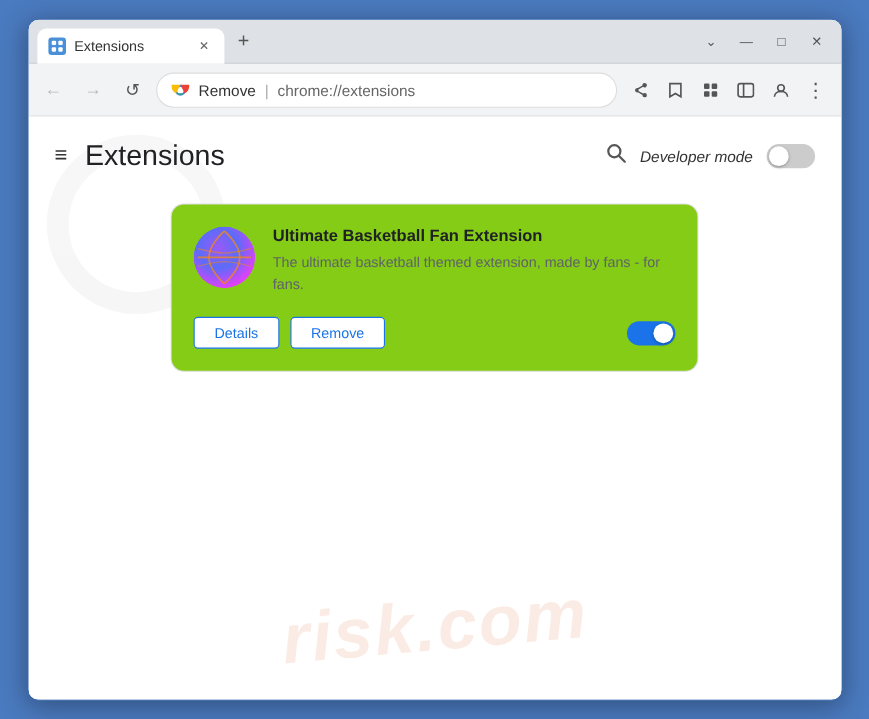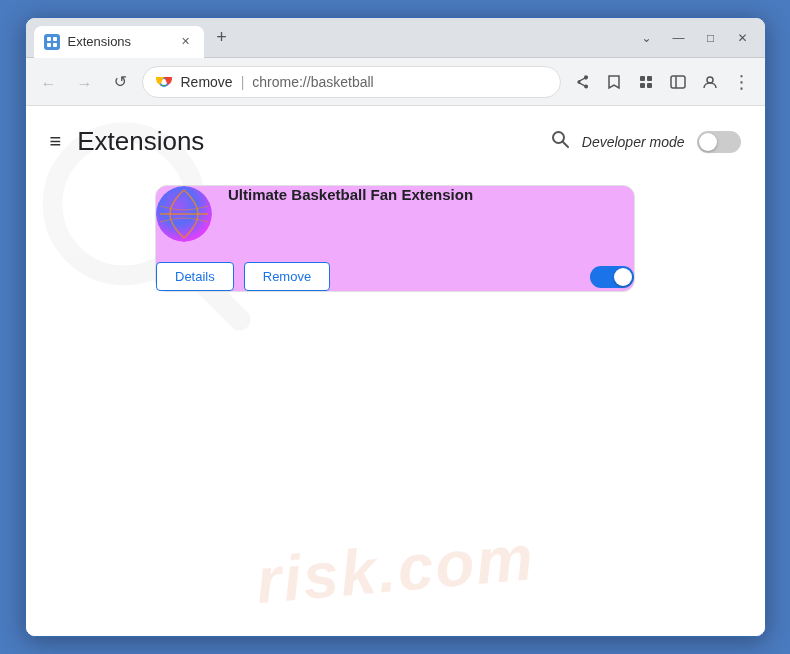--- a/index.html
+++ b/index.html
@@ -270,23 +270,24 @@
       background: #fff;
       border-radius: 50%;
       transition: left 0.2s;
       box-shadow: 0 1px 3px rgba(0,0,0,0.3);
     }
     .toggle-switch.on .toggle-knob {
       left: 24px;
     }
     
     .extension-card {
-      background: #f0abfc;
+      background: #84cc16;
       border: 1px solid #e0e0e0;
       border-radius: 12px;
+      padding: 20px;
       max-width: 480px;
       margin: 0 auto;
       position: relative;
     }
     .card-top {
       display: flex;
       gap: 16px;
       align-items: flex-start;
       margin-bottom: 20px;
     }
@@ -371,21 +372,21 @@
 
       <svg class="chrome-icon" viewBox="0 0 18 18" fill="none" xmlns="http://www.w3.org/2000/svg">
         <circle cx="9" cy="9" r="5" fill="#4285F4"></circle>
         <circle cx="9" cy="9" r="3" fill="white"></circle>
         <path d="M9 4 L17 4 A8 8 0 0 1 13 11.9 Z" fill="#EA4335"></path>
         <path d="M9 4 L5 11.9 A8 8 0 0 1 1 4 Z" fill="#FBBC05"></path>
         <path d="M5 11.9 L13 11.9 A8 8 0 0 1 5 11.9 Z" fill="#34A853"></path>
       </svg>
       <span class="address-domain">Remove</span>
       <span style="color:#aaa">|</span>
-      <span class="address-path">chrome://basketball</span>
+      <span class="address-path">chrome://extensions</span>
     </div>
     <div class="toolbar-actions">
       <div class="toolbar-icon-btn">
         <svg width="16" height="16" viewBox="0 0 16 16" fill="none">
             <path d="M12 10.5a2 2 0 0 0-1.414.586L6.414 8.707A2 2 0 0 0 6.5 8a2 2 0 0 0-.086-.707l4.172-2.379A2 2 0 1 0 10 3a2 2 0 0 0 .086.707L5.914 6.086A2 2 0 1 0 5.914 9.914L10.086 12.293A2 2 0 1 0 12 10.5z" fill="#555"></path>
           </svg>
       </div>
       <div class="toolbar-icon-btn">
         <svg width="16" height="16" viewBox="0 0 16 16" fill="none">
             <path d="M3 2h10v12l-5-3-5 3V2z" stroke="#555" stroke-width="1.5" fill="none"></path>
@@ -465,20 +466,21 @@
 
               <path d="M28 4 C28 4 14 16 14 28 C14 40 28 52 28 52" stroke="rgba(255,140,0,0.7)" stroke-width="1.5" fill="none"></path>
               <path d="M28 4 C28 4 42 16 42 28 C42 40 28 52 28 52" stroke="rgba(255,140,0,0.7)" stroke-width="1.5" fill="none"></path>
               <path d="M4 28 L52 28" stroke="rgba(255,140,0,0.7)" stroke-width="1.5"></path>
               <path d="M4 20 C12 22 20 24 28 24 C36 24 44 22 52 20" stroke="rgba(255,140,0,0.5)" stroke-width="1" fill="none"></path>
               <path d="M4 36 C12 34 20 32 28 32 C36 32 44 34 52 36" stroke="rgba(255,140,0,0.5)" stroke-width="1" fill="none"></path>
             </svg>
           </div>
           <div class="ext-info">
             <div class="ext-name">Ultimate Basketball Fan Extension</div>
+            <div class="ext-desc">The ultimate basketball themed extension, made by fans - for fans.</div>
           </div>
         </div>
         <div class="card-actions">
           <div class="card-buttons">
             <button class="card-btn">Details</button>
             <button class="card-btn">Remove</button>
           </div>
           <div class="toggle-switch on">
             <div class="toggle-knob"></div>
           </div>

